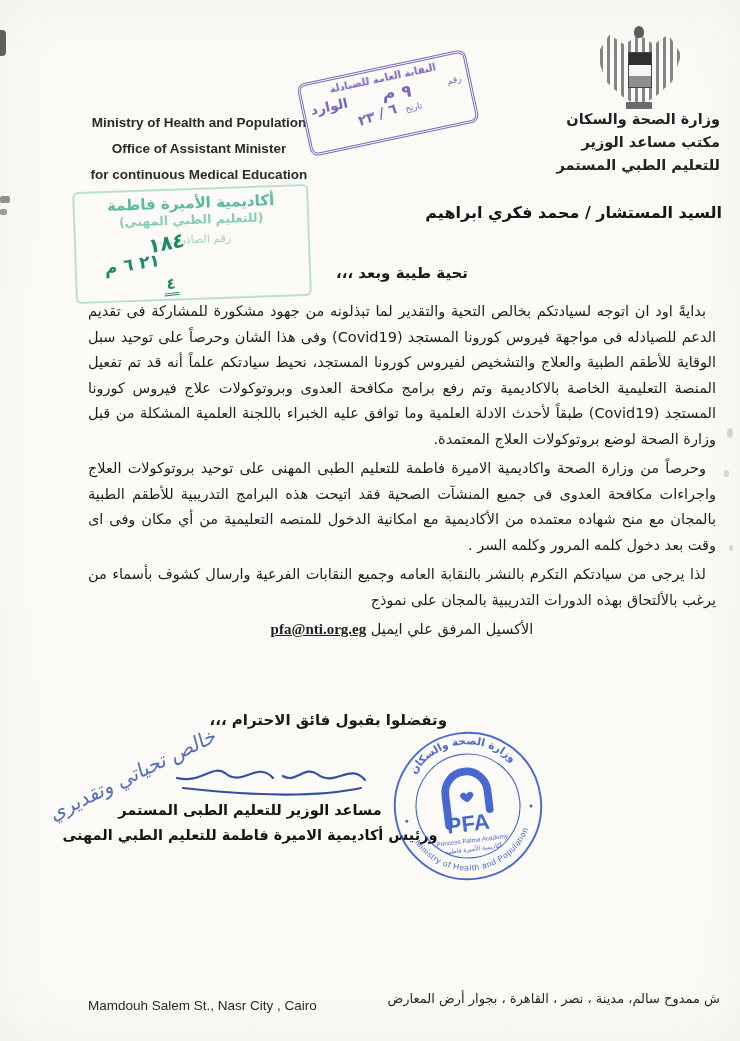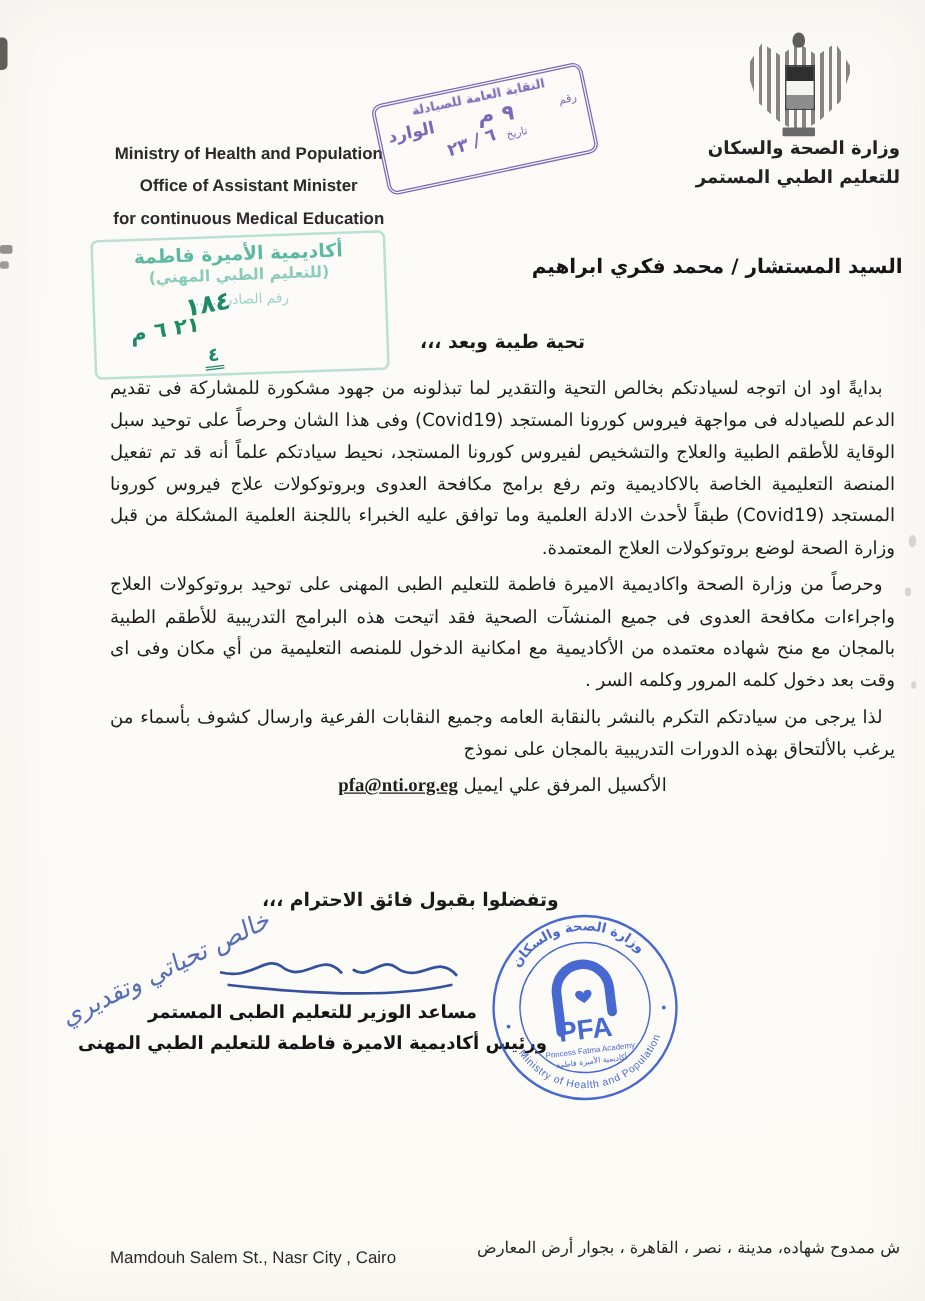--- a/index.html
+++ b/index.html
@@ -92,20 +92,21 @@
 
   <div class="eagle">
     <div class="wings"></div>
     <div class="head"></div>
     <div class="shield"></div>
     <div class="base"></div>
   </div>
 
   <div class="ministry-ar">
     <div>وزارة الصحة والسكان</div>
+    <div>مكتب مساعد الوزير</div>
     <div>للتعليم الطبي المستمر</div>
   </div>
 
   <div class="ministry-en">
     <div>Ministry of Health and Population</div>
     <div>Office of Assistant Minister</div>
     <div>for continuous Medical Education</div>
   </div>
 
   <div class="stamp-incoming">
@@ -187,21 +188,21 @@
   </svg>
 
   <div class="footer-en">
     <div>Mamdouh Salem St., Nasr City , Cairo</div>
     
     
     
   </div>
 
   <div class="footer-ar">
-    <div>ش ممدوح شهاده، مدينة ، نصر ، القاهرة ، بجوار أرض المعارض</div>
+    <div>ش ممدوح سالم، مدينة ، نصر ، القاهرة ، بجوار أرض المعارض</div>
     
     
     
   </div>
 
   <div class="smudge sm1"></div>
   <div class="smudge sm2"></div>
   <div class="smudge sm3"></div>
   <div class="speck sp1"></div>
   <div class="speck sp2"></div>

